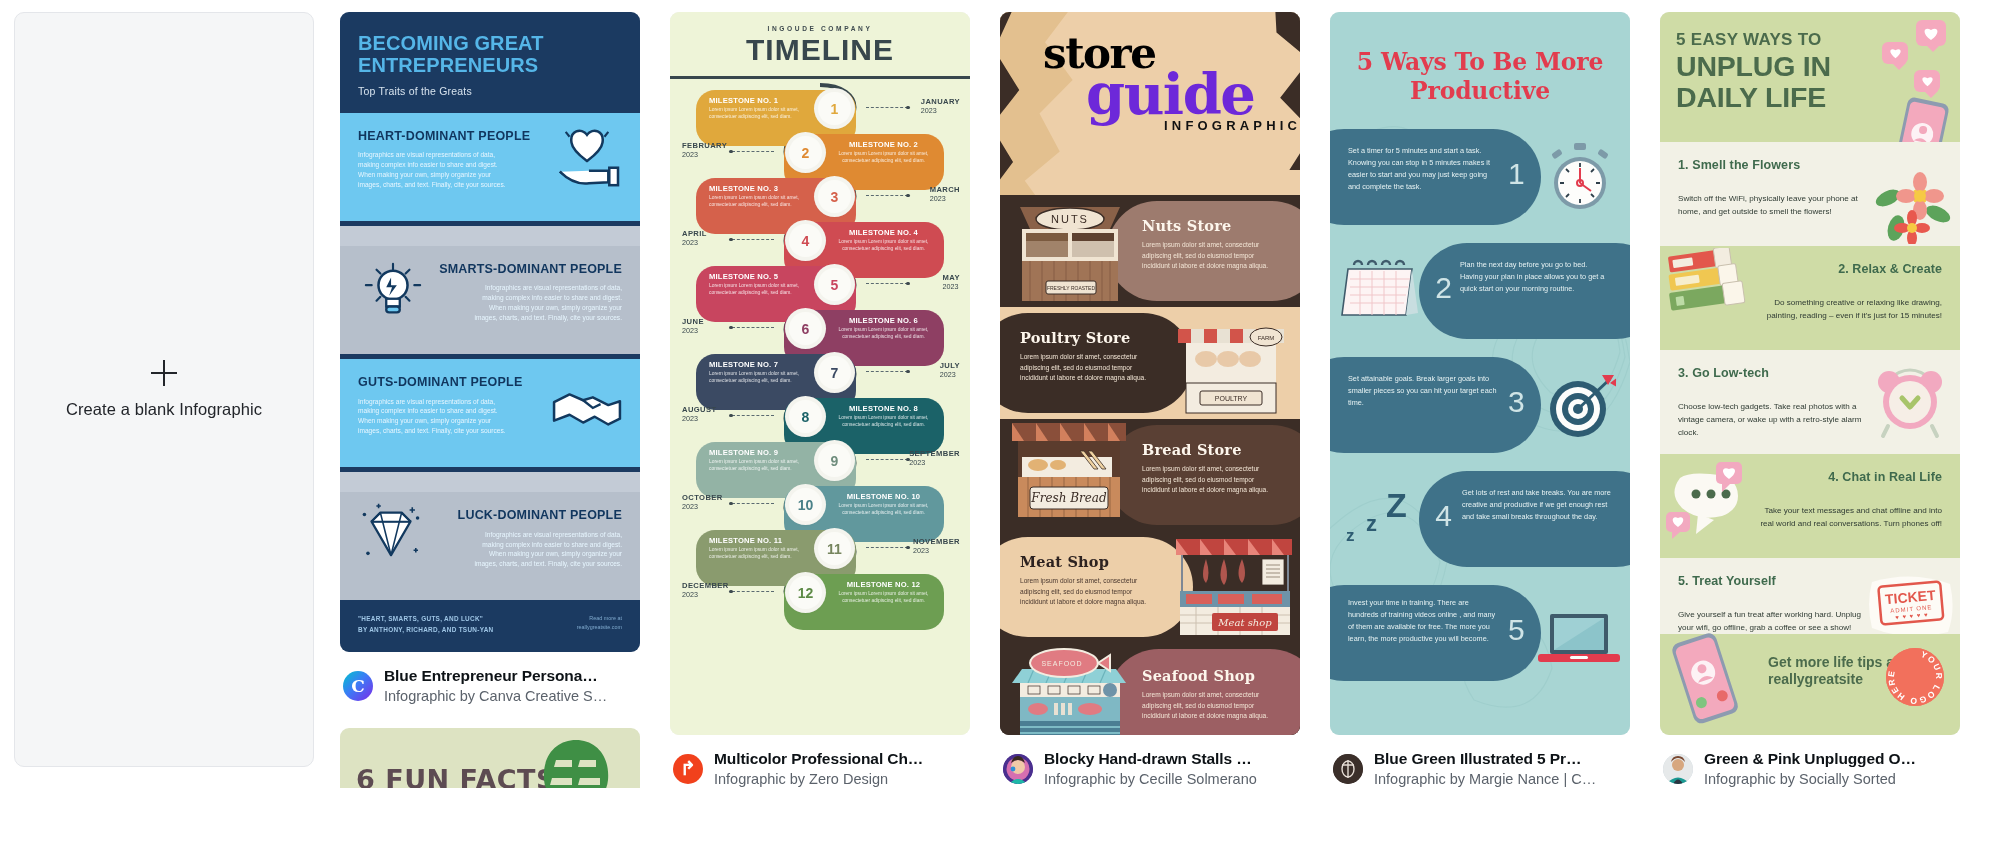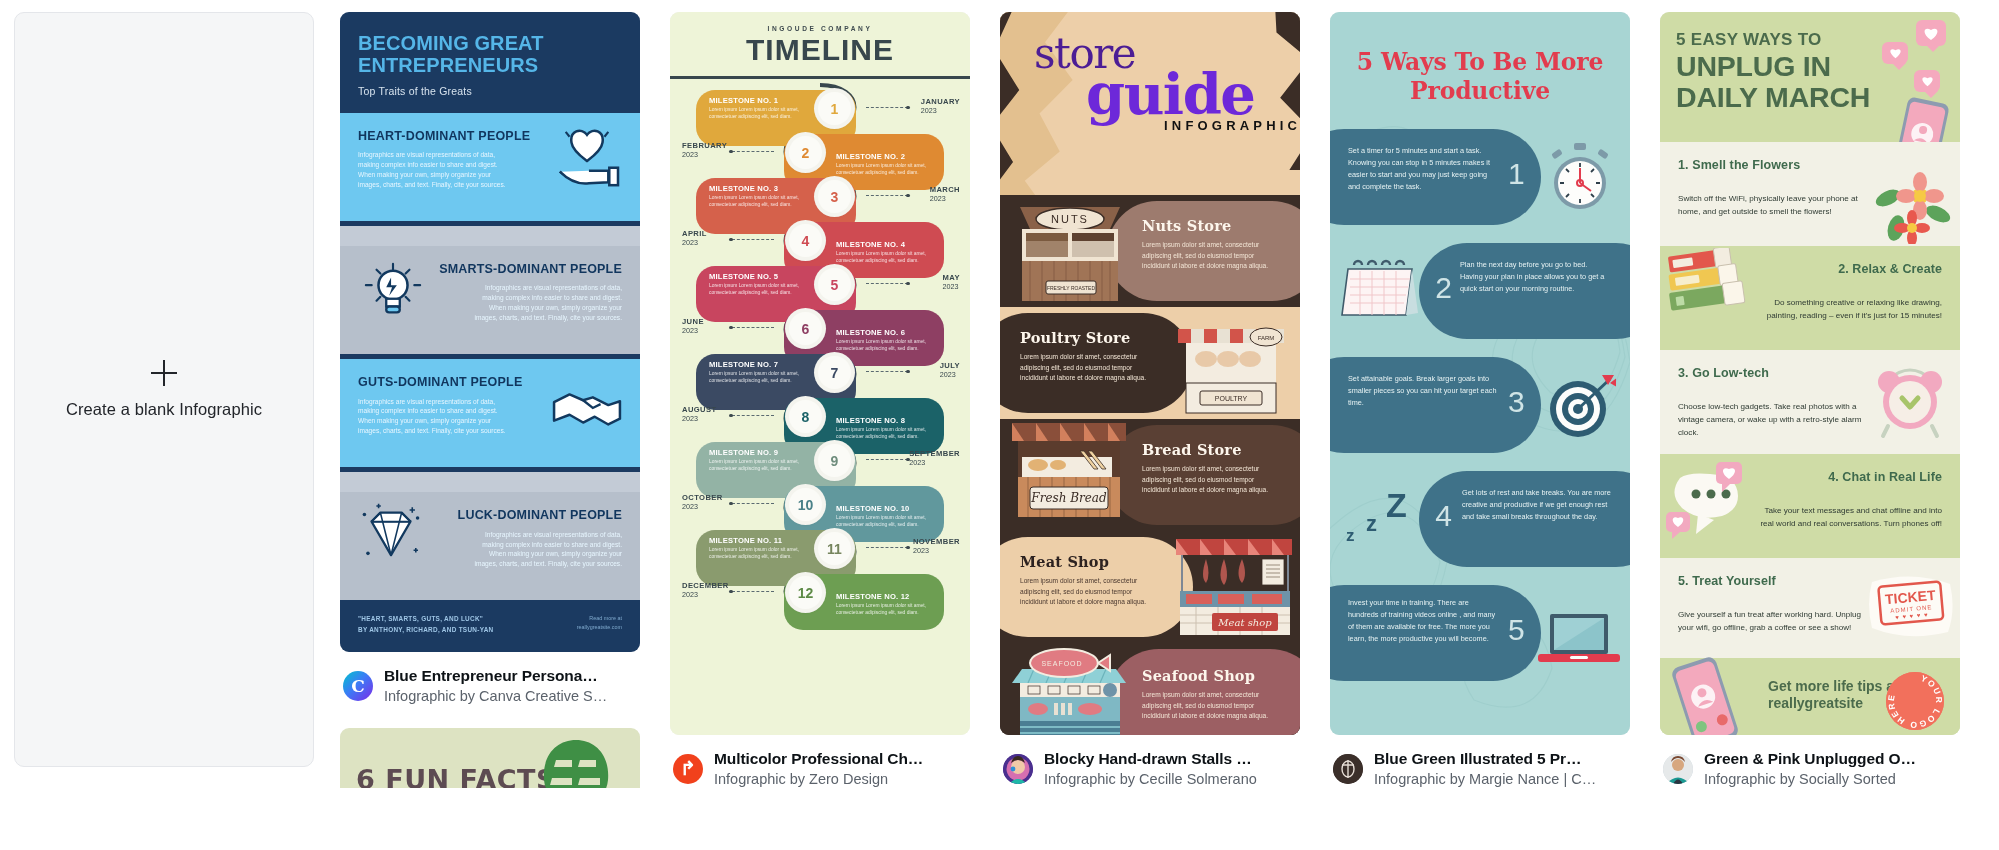--- a/index.html
+++ b/index.html
@@ -104,21 +104,21 @@
   
   .tl { background: #eef4d8; width: 100%; height: 100%; position: relative; }
   .tl-eyebrow { text-align: center; color: #3e4a4f; font-size: 6.6px; letter-spacing: 2.6px; padding-top: 13px; font-weight: 600;}
   .tl-title { text-align: center; color: #38474d; font-size: 30px; font-weight: 800; letter-spacing: 1px; line-height: 1.1; margin-top: 1px;}
   .tl-rule { height: 2.5px; background: #38474d; margin-top: 10px; }
   .tl-body { position: relative; padding-top: 8px; }
   .tl-spine { position: absolute; left: 0; top: 0; width: 100%; height: 100%; pointer-events: none; }
   .ms { position: relative; height: 43.5px; margin: 0 0 0.5px 0; }
   .pill { position: absolute; top: 3px; height: 56px; border-radius: 19px; }
   .pill.left  { left: 26px; width: 160px; padding: 6px 52px 0 13px; }
-  .pill.right { right: 26px; width: 160px; padding: 18px 13px 0 52px; text-align: left; }
+  .pill.right { right: 26px; width: 160px; padding: 6px 13px 0 52px; text-align: center; }
   .ms-t { color: #fff; font-size: 7.6px; font-weight: 800; letter-spacing: .2px; }
   .ms-p { color: #fff; opacity: .82; font-size: 4.9px; line-height: 1.42; margin-top: 2.5px; }
   .circ {
     position: absolute; top: 5.5px; width: 33px; height: 33px; border-radius: 50%;
     background: #fbfbf7; box-shadow: 0 0 0 4px #f4f4ee, 0 2px 4px rgba(0,0,0,.18);
     display: flex; align-items: center; justify-content: center;
     font-size: 14px; font-weight: 800;
   }
   .circ.atL { left: 148px; }
   .circ.atR { right: 148px; }
@@ -136,21 +136,21 @@
   
   .sg { background: #3b2d26; width: 100%; height: 100%; position: relative; overflow: hidden; }
   .sg-hero { height: 183px; background: #edcfa9; position: relative; overflow: hidden; }
   .sg-hero .sh1 { position: absolute; left: -12px; top: -16px; width: 92px; height: 210px; background:#e3c08f;
                   clip-path: polygon(0 0,100% 0,62% 22%,92% 40%,56% 56%,78% 74%,40% 88%,60% 100%,0 100%); }
   .sg-hero .sh2 { position: absolute; left: -40px; top: -10px; width: 78px; height: 200px; background:#3b2d26;
                   clip-path: polygon(0 0,72% 0,44% 24%,76% 44%,40% 62%,68% 80%,30% 100%,0 100%); }
   .sg-hero .sh3 { position: absolute; right: -28px; top: -14px; width: 92px; height: 172px; background:#3b2d26;
                   clip-path: polygon(42% 0,100% 0,100% 100%,58% 100%,84% 78%,48% 58%,80% 36%,44% 20%); }
   .sg-title { position: absolute; left: 34px; top: 24px; line-height: .84; }
-  .sg-t1 { font-family:"DejaVu Serif",serif; font-weight:400; font-size:42px; color:#4c1d95; letter-spacing:-1.5px; }
+  .sg-t1 { font-family:"DejaVu Serif",serif; font-weight:700; font-size:42px; color:#000000; letter-spacing:-1.5px;margin-left:9px; }
   .sg-t2 { font-family:"DejaVu Serif",serif; font-weight:700; font-size:56px; color:#6d28d9; letter-spacing:-1.5px; margin-left:52px; }
   .sg-t3 { font-size:13px; letter-spacing:4.2px; color:#121212; font-weight:600; margin-left:130px; margin-top:3px;}
   .sg-sec { position: relative; padding: 10px 0; }
   .sg-blob { position: absolute; top: 12px; height: 115px; border-radius: 58px; }
   .sg-txt { position: relative; z-index: 3; padding: 18px 16px; width: 57%; }
   .sg-txt.r { margin-left: 42%; }
   .sg-h { font-family:"DejaVu Serif",serif; font-weight:700; font-size:14.5px; color:#fdf6ec; letter-spacing:.2px; }
   .sg-p { font-size: 6.6px; line-height: 1.62; color: #f3e6d6; margin-top: 6px; }
   .stall { position: absolute; z-index: 3; }
 
@@ -855,21 +855,21 @@
     </div>
   </div>
 
   <div class="col tcol" style="margin-right:0">
     <div class="thumb t-h5">
       <div class="up">
 
         <div class="up-head">
           <div class="up-k">5 EASY WAYS TO</div>
           <div class="up-b">UNPLUG IN</div>
-          <div class="up-b">DAILY MARCH</div>
+          <div class="up-b">DAILY LIFE</div>
 
           <div class="heart-bub" style="right:14px;top:8px;width:30px;height:26px">
             <svg width="16" height="15" viewBox="0 0 16 15">
                 <path d="M8 14 C-2 7 1 0 8 4 C15 0 18 7 8 14Z" fill="#fff"></path>
               </svg>
           </div>
           <div class="heart-bub" style="right:52px;top:30px;width:26px;height:22px">
             <svg width="13" height="12" viewBox="0 0 16 15">
                 <path d="M8 14 C-2 7 1 0 8 4 C15 0 18 7 8 14Z" fill="#fff"></path>
               </svg>
@@ -976,21 +976,21 @@
               <path d="M65 19 C56 13 58 6 65 9 C72 6 74 13 65 19Z" fill="#fff"></path>
             </g>
             <g>
               <rect x="2" y="52" width="24" height="20" rx="5" fill="#f2a9c0"></rect>
               <path d="M8 72 l0 7 l8 -7z" fill="#f2a9c0"></path>
               <path d="M14 67 C6 62 8 55 14 58 C20 55 22 62 14 67Z" fill="#fff"></path>
             </g>
           </svg>
         </div>
 
-        <div class="up-band light" style="height:100px">
+        <div class="up-band light" style="height:76px">
           <div class="up-t">5. Treat Yourself</div>
           <div class="up-p">Give yourself a fun treat after working hard. Unplug your wifi, go offline, grab a coffee or see a show!</div>
           <svg style="position:absolute;right:6px;top:14px;width:86px;height:66px" viewBox="0 0 86 66">
             <path d="M4 10 q40 -12 78 2 q6 26 -2 48 q-40 10 -76 -4 q-6 -24 0 -46z" fill="#fdfbf6"></path>
             <g transform="rotate(-5 43 33)">
               <rect x="12" y="12" width="62" height="38" rx="4" fill="none" stroke="#e2574c" stroke-width="2.5"></rect>
               <text x="43" y="30" font-size="14" font-weight="800" text-anchor="middle" fill="#e2574c" font-family="Liberation Sans">TICKET</text>
               <text x="43" y="39" font-size="6" text-anchor="middle" fill="#e2574c" font-family="Liberation Sans" letter-spacing="1">ADMIT ONE</text>
               <text x="43" y="46" font-size="6" text-anchor="middle" fill="#e2574c" font-family="Liberation Sans" letter-spacing="1">♥ ♥ ♥ ♥ ♥</text>
             </g>

